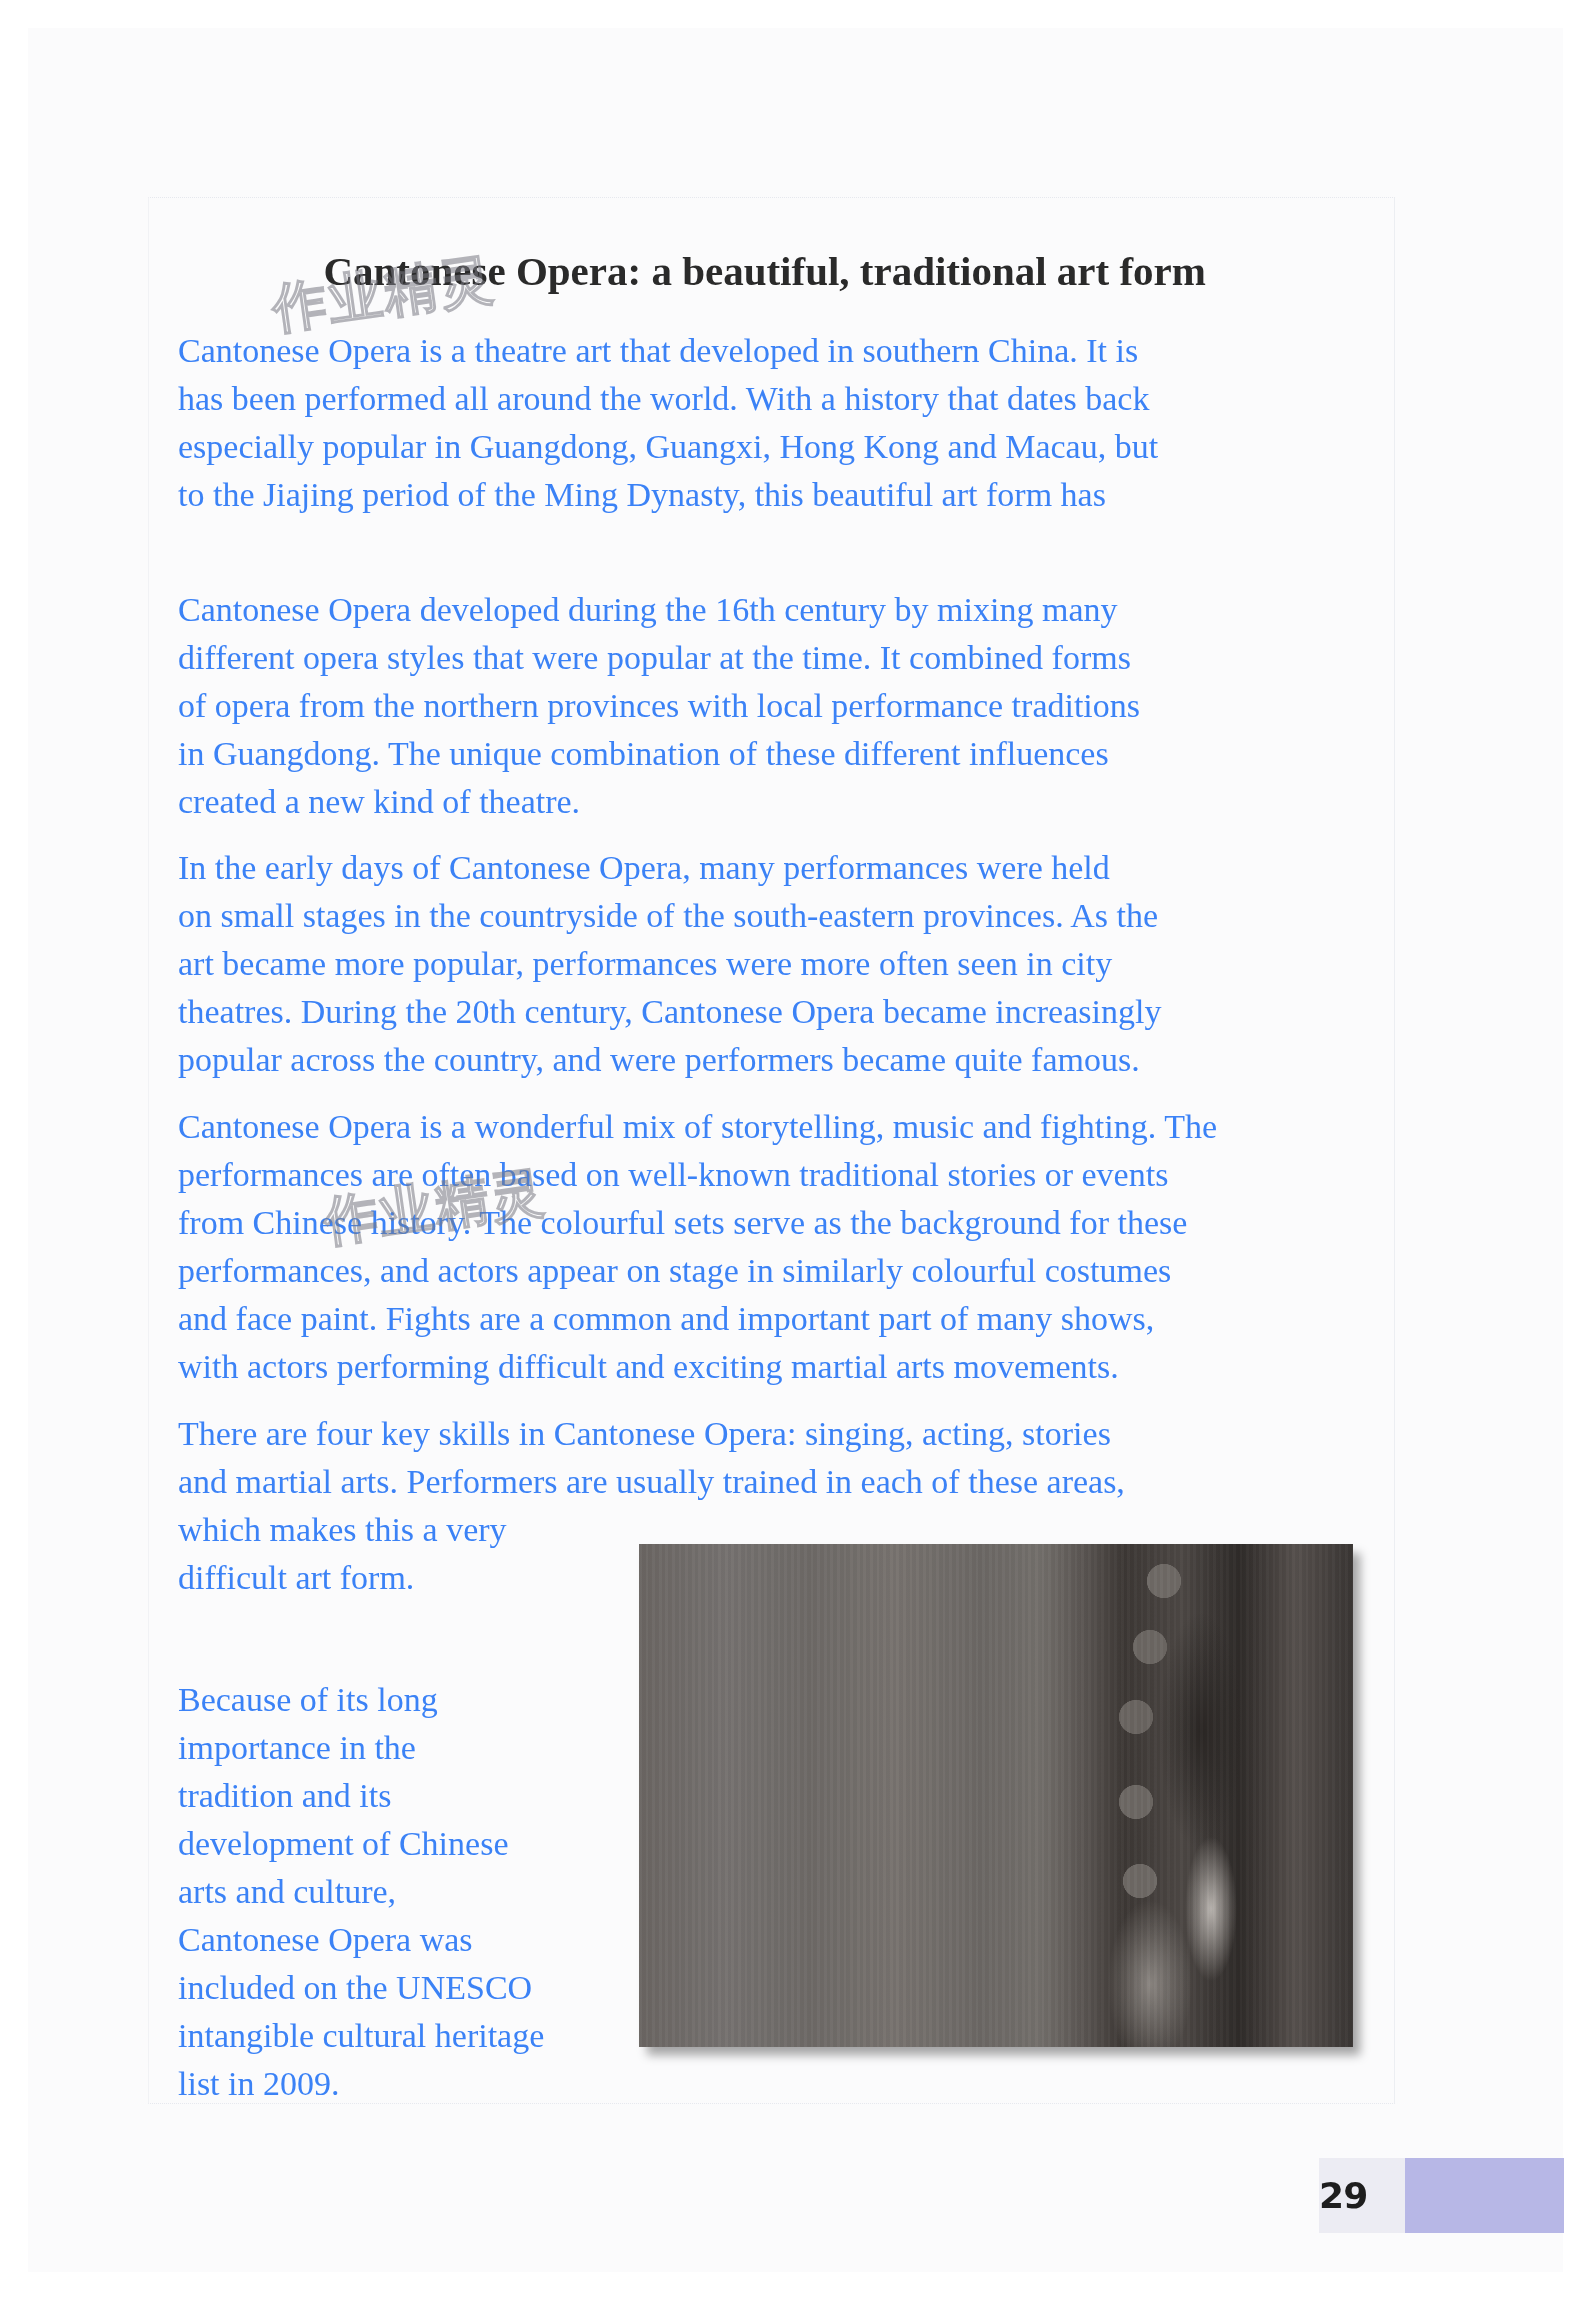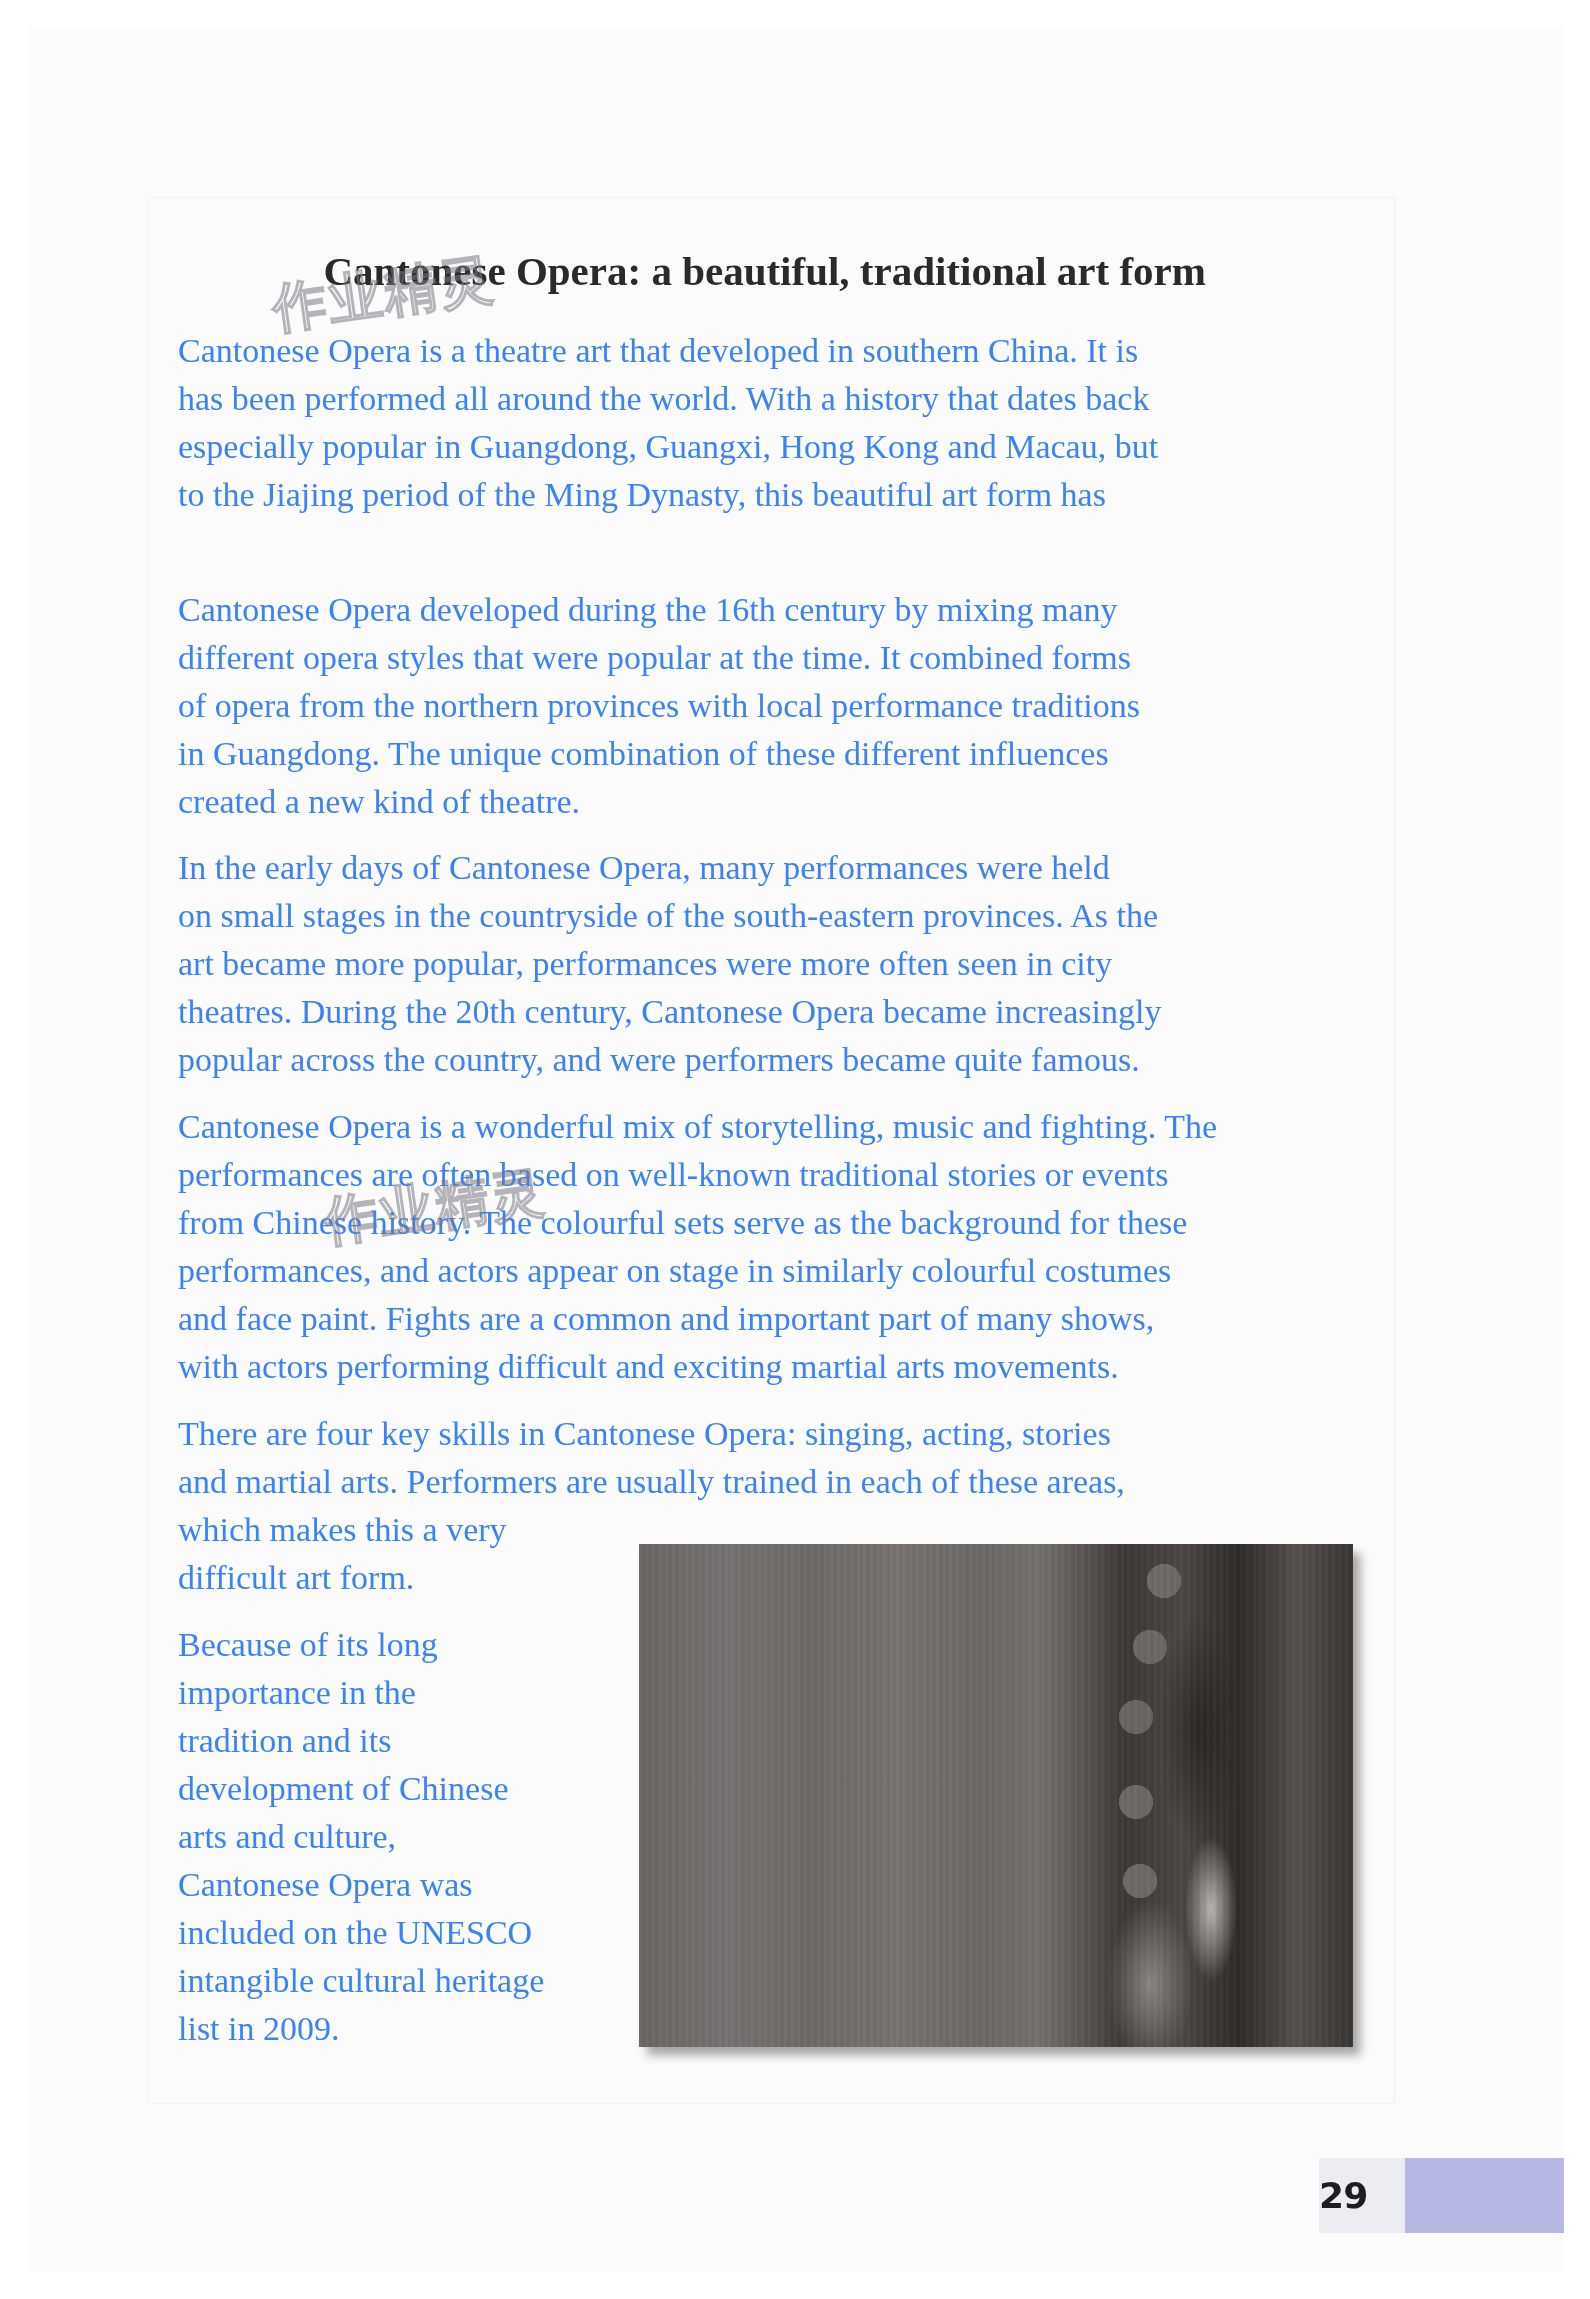--- a/index.html
+++ b/index.html
@@ -82,21 +82,21 @@
 </div>
 <div class="watermark wm2">作业精灵</div>
 
 <div class="para" style="top:1410px">
   <span class="line">There are four key skills in Cantonese Opera: singing, acting, stories</span>
   <span class="line">and martial arts. Performers are usually trained in each of these areas,</span>
   <span class="line">which makes this a very</span>
   <span class="line">difficult art form.</span>
 </div>
 
-<div class="para" style="top:1621px">
+<div class="para" style="top:1676px">
   <span class="line">Because of its long</span>
   <span class="line">importance in the</span>
   <span class="line">tradition and its</span>
   <span class="line">development of Chinese</span>
   <span class="line">arts and culture,</span>
   <span class="line">Cantonese Opera was</span>
   <span class="line">included on the UNESCO</span>
   <span class="line">intangible cultural heritage</span>
   <span class="line">list in 2009.</span>
 </div>

